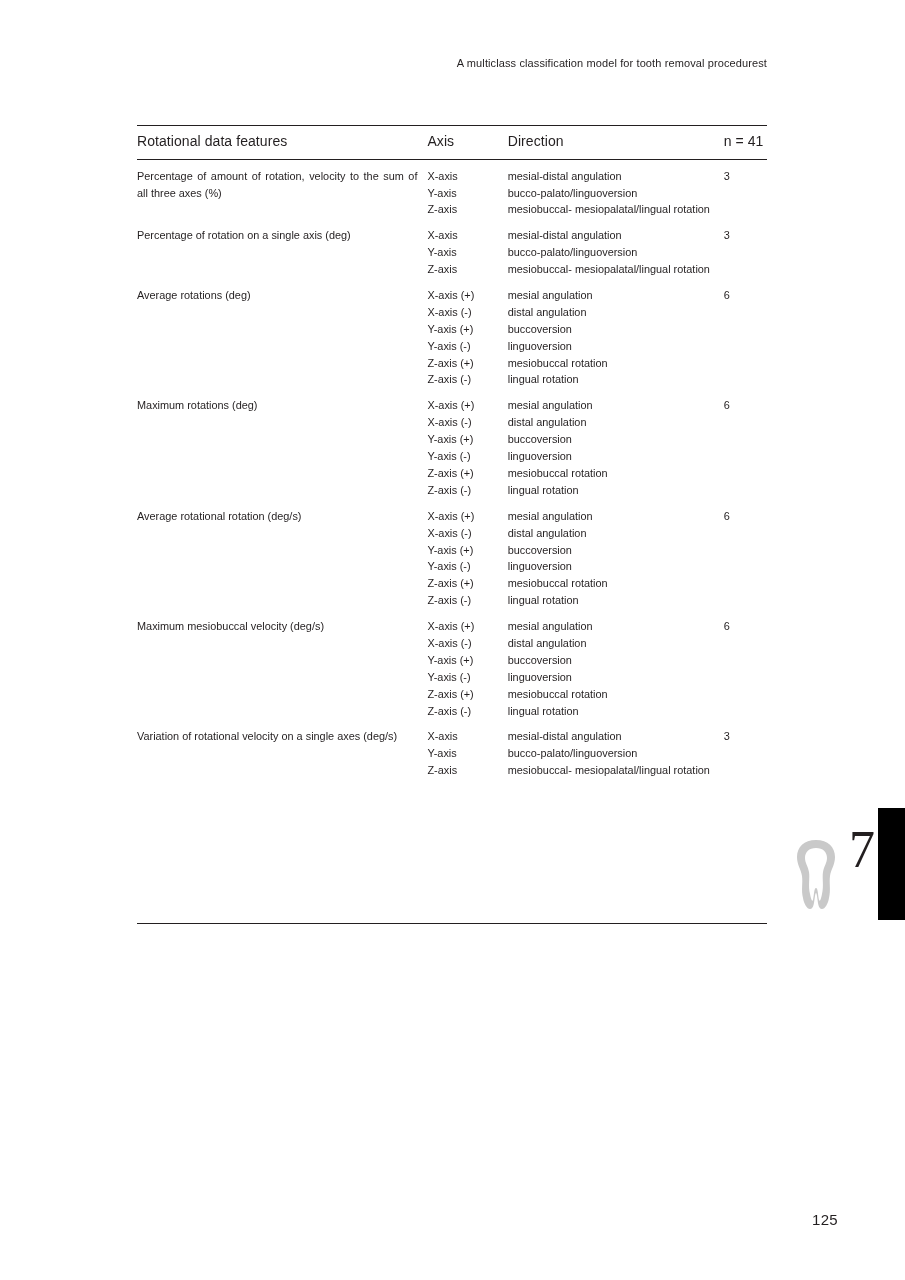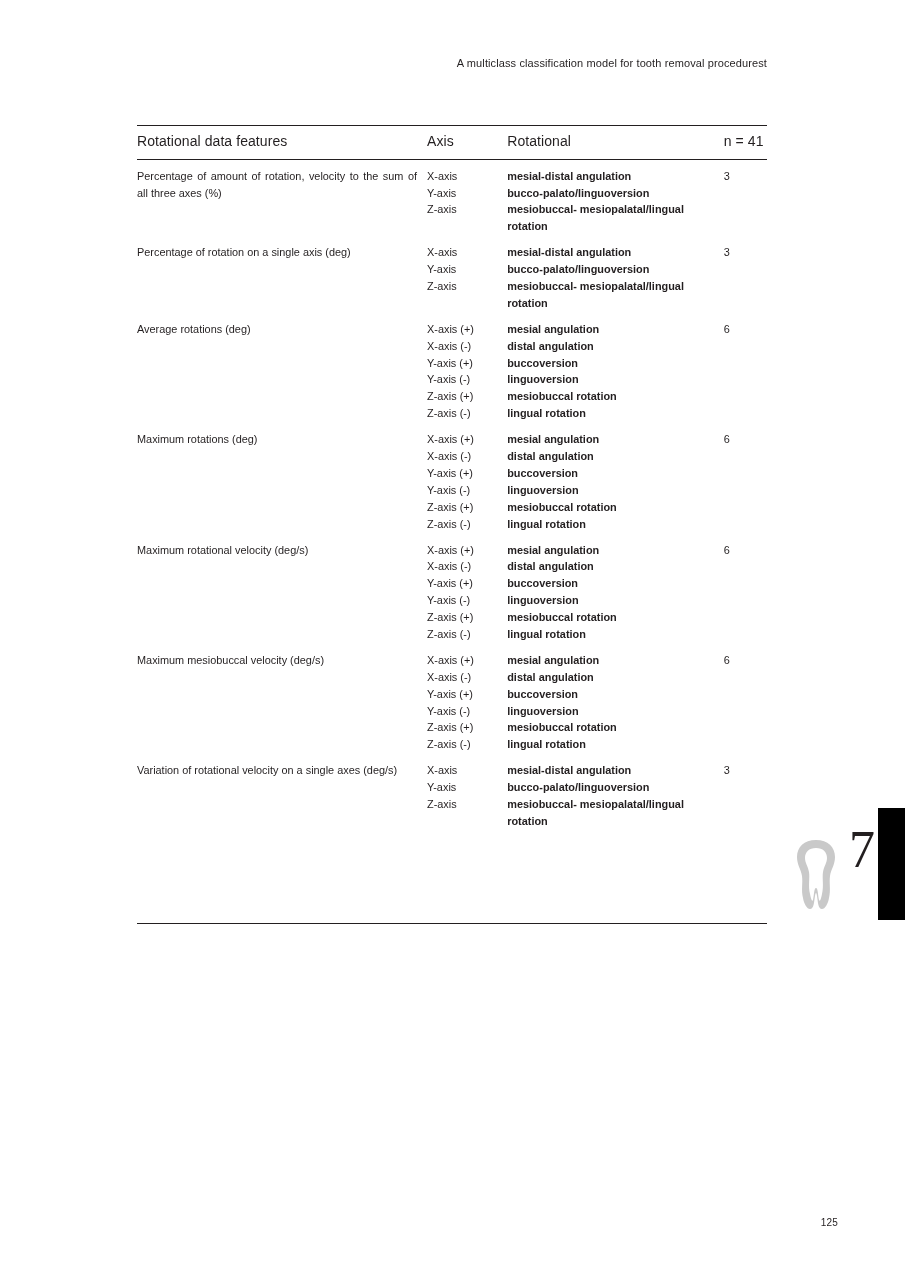--- a/index.html
+++ b/index.html
@@ -63,21 +63,21 @@
     padding: 9px 0 0 0;
     color: #231f20;
   }
 
   tbody tr:first-child td {
     padding-top: 8px;
   }
 
   .col-feature { width: 294px; padding-right: 10px !important; }
   .col-axis    { width: 76px;  padding-right: 6px !important; }
-  .col-dir     { width: 215px; padding-right: 6px !important; font-weight: bold; }
+  .col-dir     { width: 215px; padding-right: 6px !important; }
   .col-n       { width: 45px; }
 
   .feature-just {
     text-align: justify;
     text-justify: inter-word;
   }
 
   .stack-line { display: block; white-space: nowrap; }
   .stack-line.wrap { white-space: normal; }
 
@@ -116,39 +116,39 @@
     top: 838px;
     width: 66px;
     height: 74px;
     opacity: 1;
   }
 
   .folio {
     position: absolute;
     right: 67px;
     bottom: 52px;
-    font-size: 10px;
+    font-size: 15px;
     color: #231f20;
     letter-spacing: 0.02em;
   }
 </style>
 </head>
 <body>
 
 <div class="page">
 
   <div class="running-head">A multiclass classification model for tooth removal procedurest</div>
 
   <div class="table-wrap">
     <table class="data">
       <thead>
         <tr>
           <th class="col-feature">Rotational data features</th>
           <th class="col-axis">Axis</th>
-          <th class="col-dir">Rotational</th>
+          <th class="col-dir">Direction</th>
           <th class="col-n">n = 41</th>
         </tr>
       </thead>
       <tbody id="table-body">
           <tr>
             <td class="col-feature feature-just">Percentage of amount of rotation, velocity to the sum of all three axes (%)</td>
             <td class="col-axis">
               <span class="stack-line">X-axis</span>
               <span class="stack-line">Y-axis</span>
               <span class="stack-line">Z-axis</span>
@@ -208,21 +208,21 @@
               <span class="stack-line">mesial angulation</span>
               <span class="stack-line">distal angulation</span>
               <span class="stack-line">buccoversion</span>
               <span class="stack-line">linguoversion</span>
               <span class="stack-line">mesiobuccal rotation</span>
               <span class="stack-line">lingual rotation</span>
             </td>
             <td class="col-n">6</td>
           </tr>
           <tr>
-            <td class="col-feature">Maximum rotational velocity (deg/s)</td>
+            <td class="col-feature">Average rotational rotation (deg/s)</td>
             <td class="col-axis">
               <span class="stack-line">X-axis (+)</span>
               <span class="stack-line">X-axis (-)</span>
               <span class="stack-line">Y-axis (+)</span>
               <span class="stack-line">Y-axis (-)</span>
               <span class="stack-line">Z-axis (+)</span>
               <span class="stack-line">Z-axis (-)</span>
             </td>
             <td class="col-dir">
               <span class="stack-line">mesial angulation</span>

